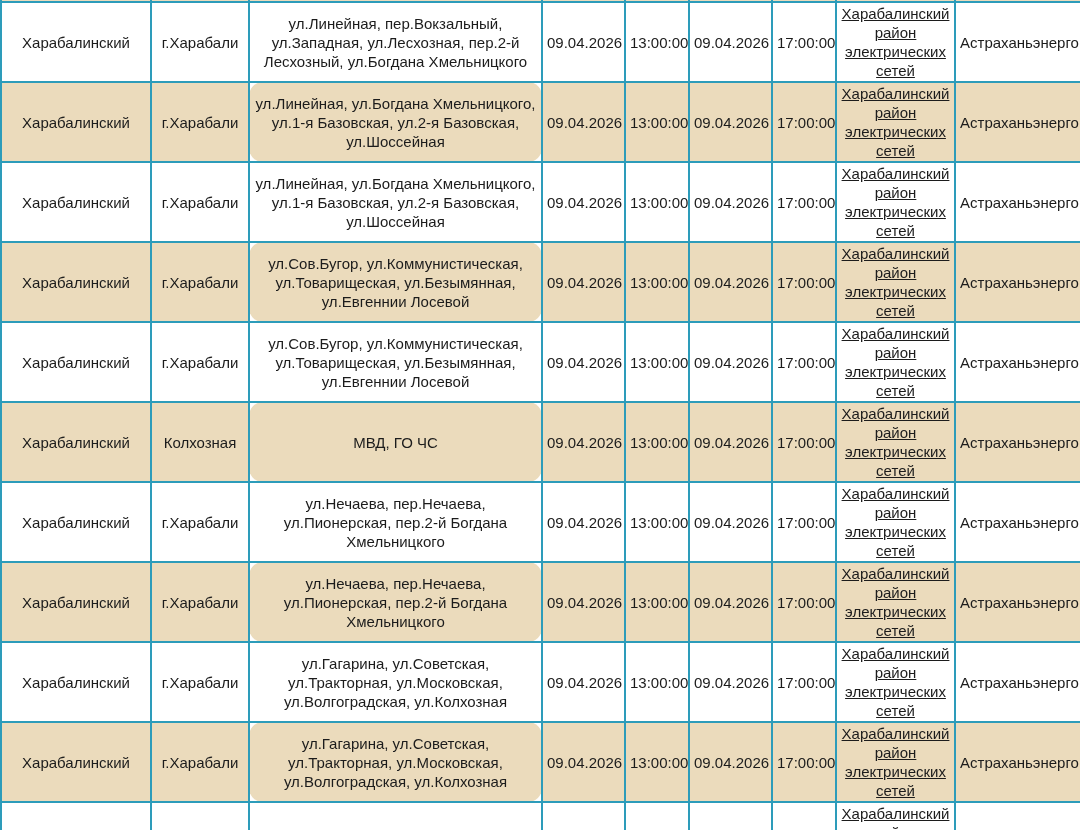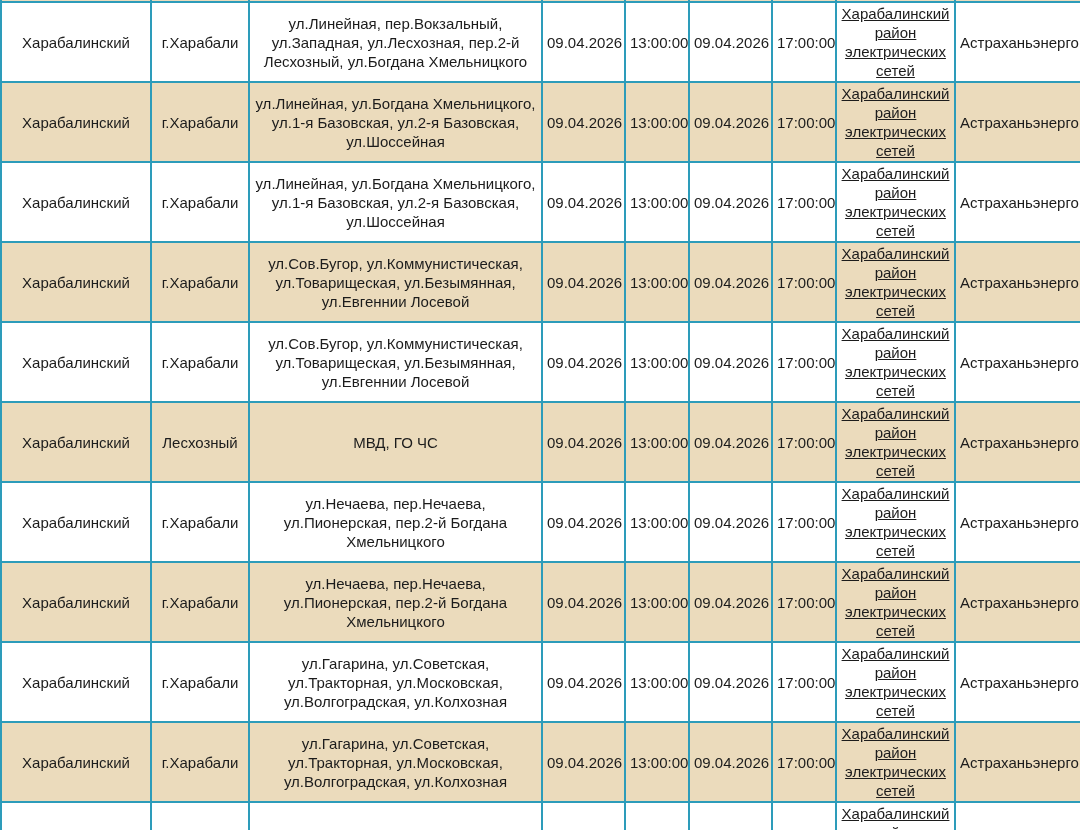--- a/index.html
+++ b/index.html
@@ -23,21 +23,21 @@
     text-align:center;
     vertical-align:middle;
     font-size:15px;
     line-height:19px;
     padding:1px 4px;
     overflow:hidden;
     background:#fff;
   }
   tr.data-row{height:71px;}
   tr.data-row.shaded td{background:var(--shade);}
-  td.streets-cell{padding:1px 8px;}
+  td.streets-cell{padding:1px 8px;border-radius:14px;}
   td.org-cell{padding:1px 2px;text-decoration:underline;}
   td.time-cell,td.date-cell{padding:1px 1px;}
   
   tr.sliver{height:2px;}
   tr.sliver td{background:var(--shade);padding:0;}
   tr.sliver-top td{border-top:none;}
 </style>
 </head>
 <body>
 
@@ -116,21 +116,21 @@
     <td class="streets-cell">ул.Сов.Бугор, ул.Коммунистическая, ул.Товарищеская, ул.Безымянная, ул.Евгеннии Лосевой</td>
     <td class="date-cell">09.04.2026</td>
     <td class="time-cell">13:00:00</td>
     <td class="date-cell">09.04.2026</td>
     <td class="time-cell">17:00:00</td>
     <td class="org-cell">Харабалинский район электрических сетей</td>
     <td class="company-cell">Астраханьэнерго</td>
   </tr>
       <tr class="data-row shaded">
     <td class="district-cell">Харабалинский</td>
-    <td class="city-cell">Лесхозный</td>
+    <td class="city-cell">Колхозная</td>
     <td class="streets-cell">МВД, ГО ЧС</td>
     <td class="date-cell">09.04.2026</td>
     <td class="time-cell">13:00:00</td>
     <td class="date-cell">09.04.2026</td>
     <td class="time-cell">17:00:00</td>
     <td class="org-cell">Харабалинский район электрических сетей</td>
     <td class="company-cell">Астраханьэнерго</td>
   </tr>
       <tr class="data-row">
     <td class="district-cell">Харабалинский</td>

